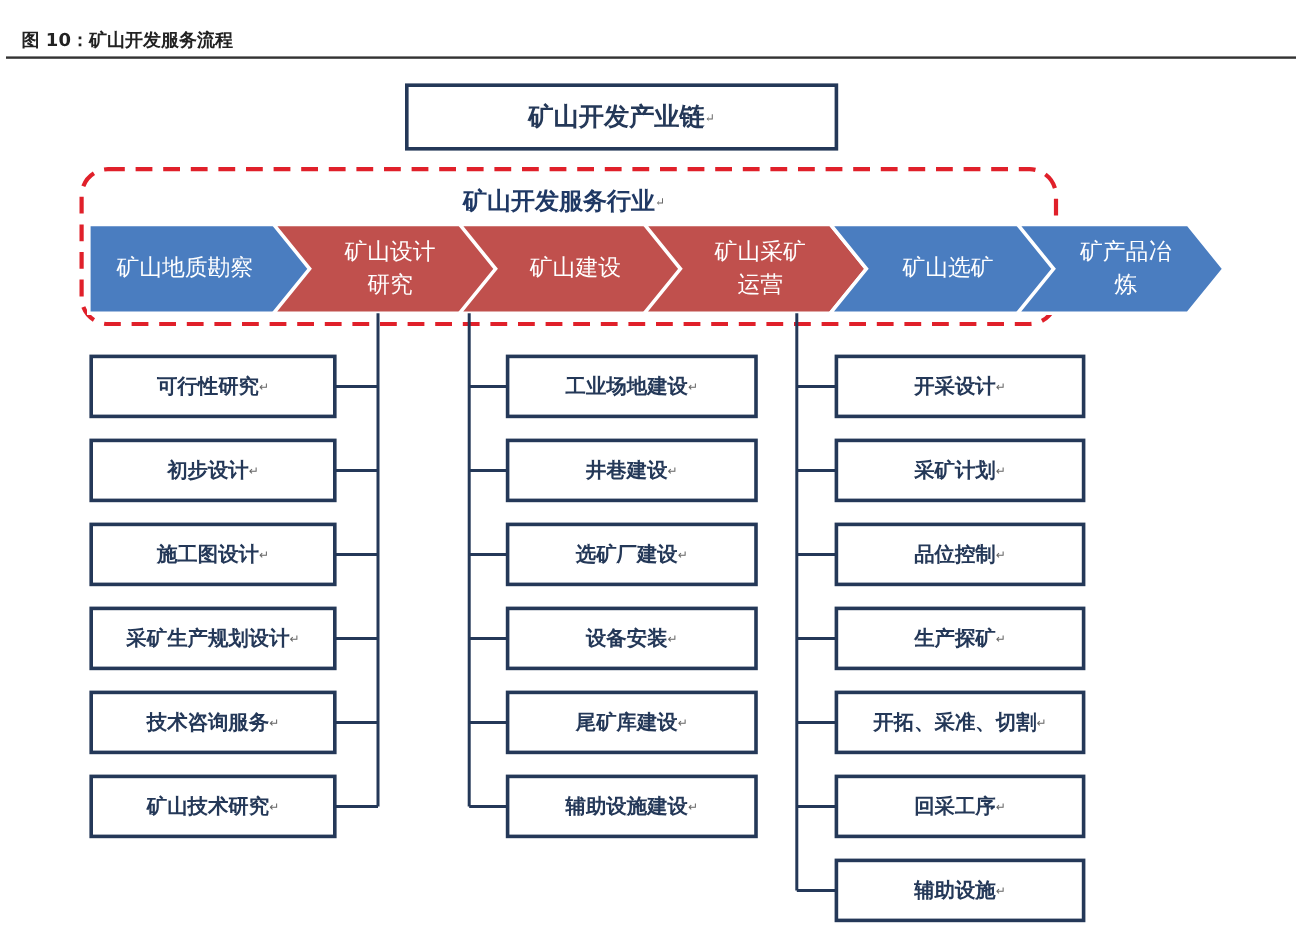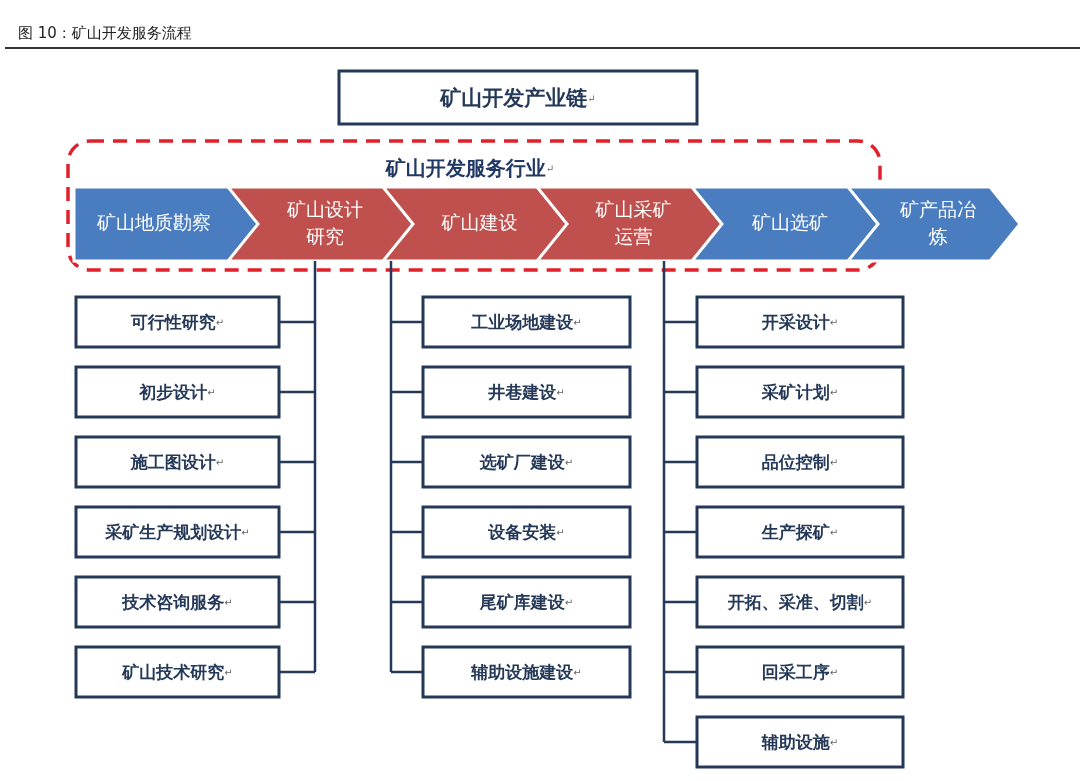--- a/index.html
+++ b/index.html
@@ -1,17 +1,17 @@
 <!DOCTYPE html>
 <html><head>
 <meta charset="utf-8">
 <style>
   html, body { margin:0; padding:0; background:#fff; }
   body { width:1080px; height:781px; position:relative; overflow:hidden; font-family:"DejaVu Sans", sans-serif; }
-  .fig-title { position:absolute; left:18px; top:24px; font-size:15px; font-weight:normal; color:#222; }
+  .fig-title { position:absolute; left:18px; top:24px; font-size:15px; font-weight:bold; color:#222; }
   .fig-rule { position:absolute; left:5px; top:47px; width:1075px; height:2px; background:#333; }
   svg { position:absolute; left:0; top:0; }
   .box-text { font-family:"DejaVu Sans", sans-serif; font-weight:bold; fill:#243858; font-size:17px; }
   .chev-text { font-family:"DejaVu Serif", serif; fill:#fff; font-size:19px; }
   .band-text { font-family:"DejaVu Serif", serif; fill:#1f3864; font-size:20px; font-weight:bold; }
   .top-text { font-family:"DejaVu Serif", serif; fill:#243858; font-size:21px; font-weight:bold; }
   .mark { font-size:10px; fill:#666; font-weight:normal; }
 </style>
 </head>
 <body>

